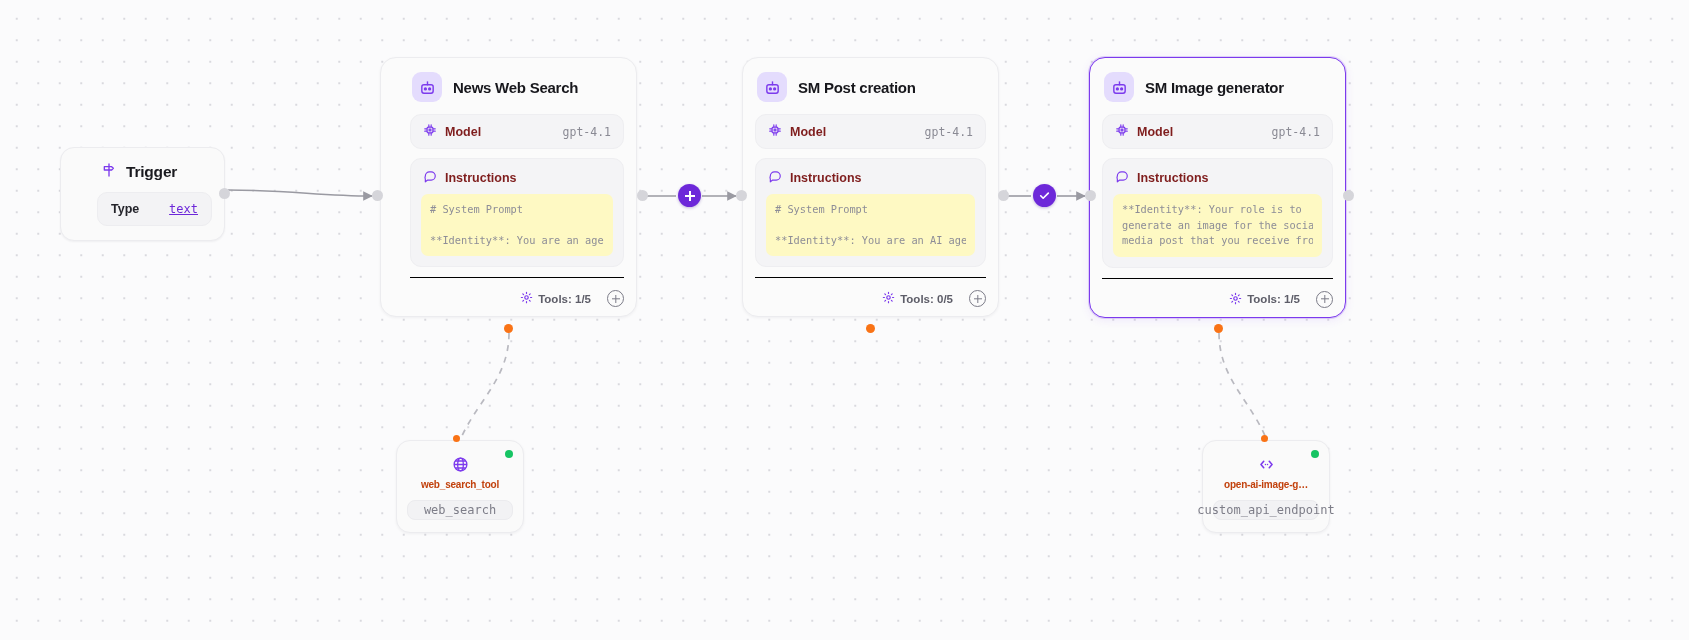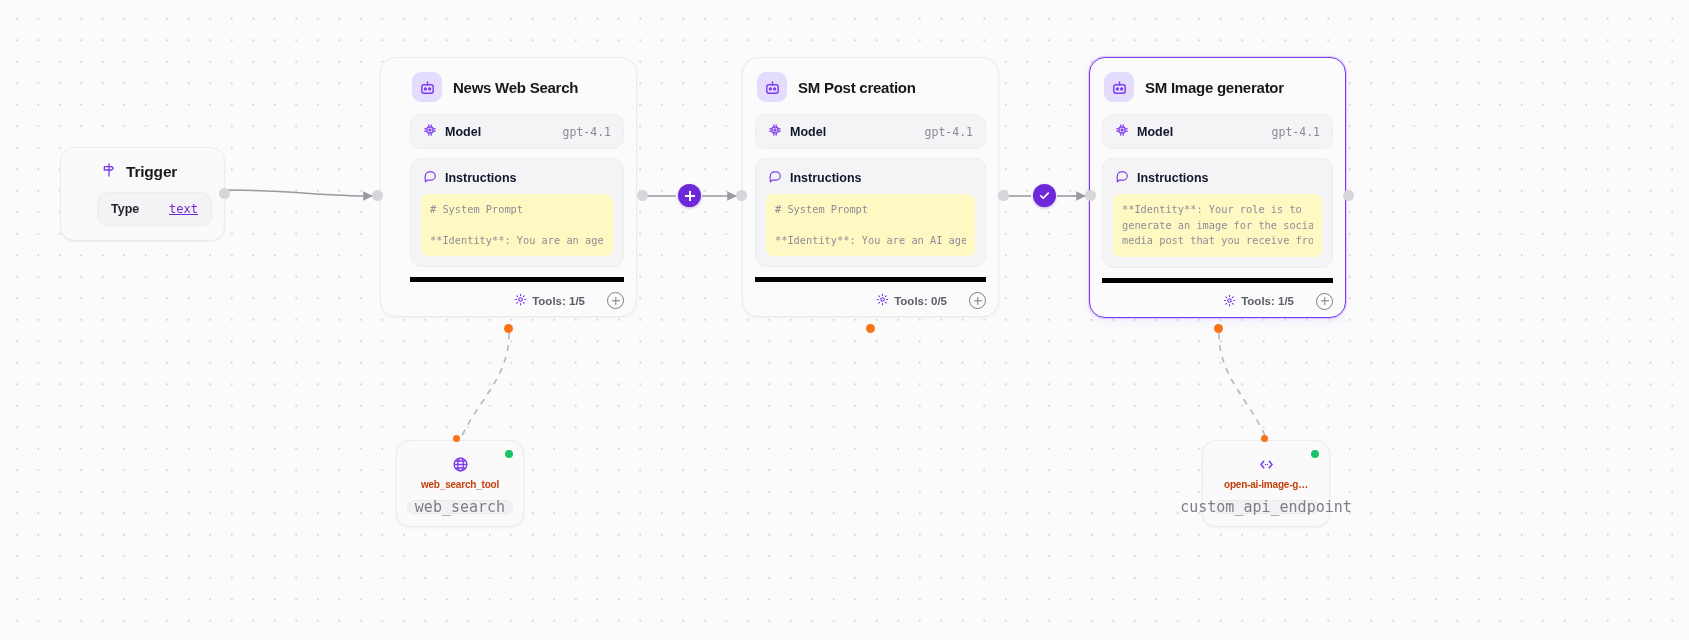--- a/index.html
+++ b/index.html
@@ -71,21 +71,21 @@
   .panel {
     margin: 0 12px 9px 12px;
     background: #f4f4f6;
     border: 1px solid #eeeef1;
     border-radius: 11px;
   }
   .panel-model {
     height: 35px; display: flex; align-items: center; justify-content: space-between;
     padding: 0 12px;
   }
-  .panel-label { display: flex; align-items: center; gap: 8px; font-size: 12.5px; font-weight: 700; color: #0f172a; }
+  .panel-label { display: flex; align-items: center; gap: 8px; font-size: 12.5px; font-weight: 700; color: #7f1d1d; }
   .model-value { font-size: 11.5px; color: #8a8a94; font-family: "DejaVu Sans Mono", monospace; }
 
   .panel-instr { padding: 9px 10px 10px 10px; }
   .panel-instr .panel-label { padding: 1px 2px 8px 2px; }
   .instr-box {
     background: #fef9c3;
     border-radius: 7px;
     padding: 8px 9px;
     min-height: 54px;
   }
@@ -93,24 +93,24 @@
     font-family: "DejaVu Sans Mono", monospace;
     font-size: 10.3px;
     line-height: 15.5px;
     color: #8d8d97;
     white-space: pre;
     overflow: hidden;
   }
   .instr-line.gap { margin-top: 15px; }
 
   .agent-foot {
-    border-top: 5px solid #000000;
+    border-top: 1px solid #000000;
     margin: 10px 12px 0 12px;
     padding-top: 9px;
-    display: flex; align-items: center; justify-content: flex-end; gap: 22px;
+    display: flex; align-items: center; justify-content: flex-end; gap: 16px;
     height: 33px;
   }
   .tools-label { display: flex; align-items: center; gap: 5px; font-size: 11.5px; color: #5d5d68; font-weight: 600; }
   .add-btn {
     width: 17px; height: 17px; border-radius: 50%;
     border: 1.4px solid #7c7c88;
     position: relative; flex: 0 0 auto;
   }
   .add-btn::before, .add-btn::after {
     content: ""; position: absolute; background: #7c7c88;
@@ -138,24 +138,24 @@
   .tool-icon { height: 20px; display: flex; align-items: center; justify-content: center; margin-bottom: 5px; }
   .tool-name {
     font-size: 10px; font-weight: 700; color: #c2410c;
     letter-spacing: -.2px; white-space: nowrap; overflow: hidden;
   }
   .tool-badge {
     margin-top: 10px;
     background: #f2f2f4;
     border: 1px solid #ebebee;
     border-radius: 8px;
-    height: 14px;
+    height: 20px;
     display: flex; align-items: center; justify-content: center;
     font-family: "DejaVu Sans Mono", monospace;
-    font-size: 15px; color: #7d7d88;
+    font-size: 12px; color: #7d7d88;
   }
 
   
   .handle {
     position: absolute; width: 11px; height: 11px; border-radius: 50%;
     background: #d5d5da;
   }
   .handle-orange {
     position: absolute; width: 9px; height: 9px; border-radius: 50%;
     background: #f97316;

